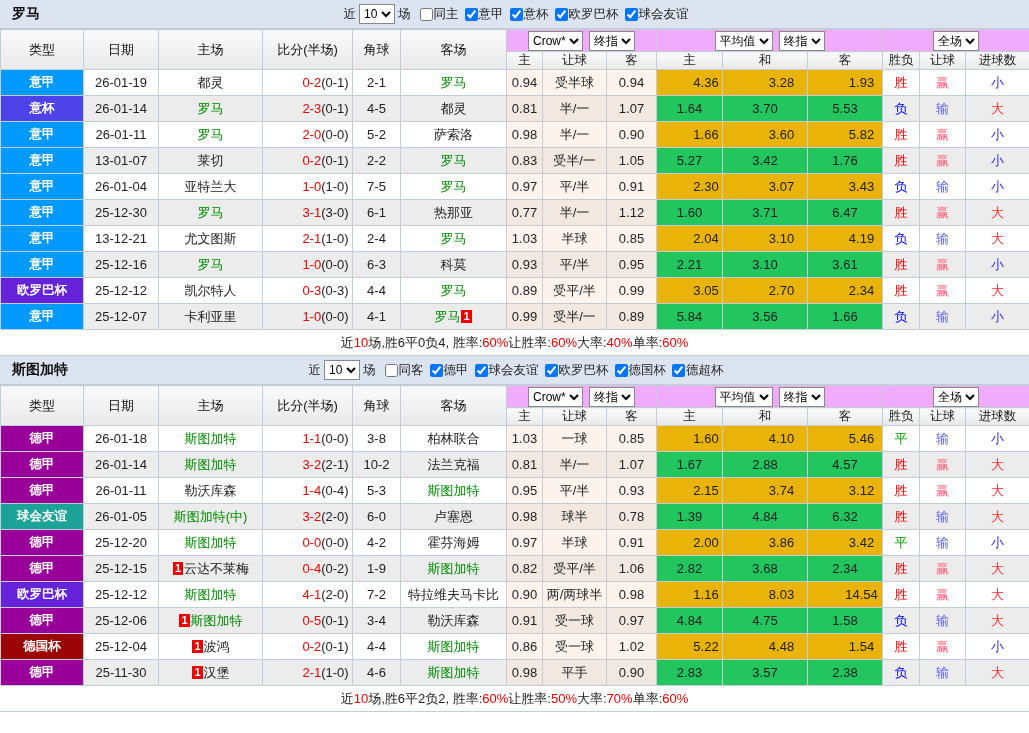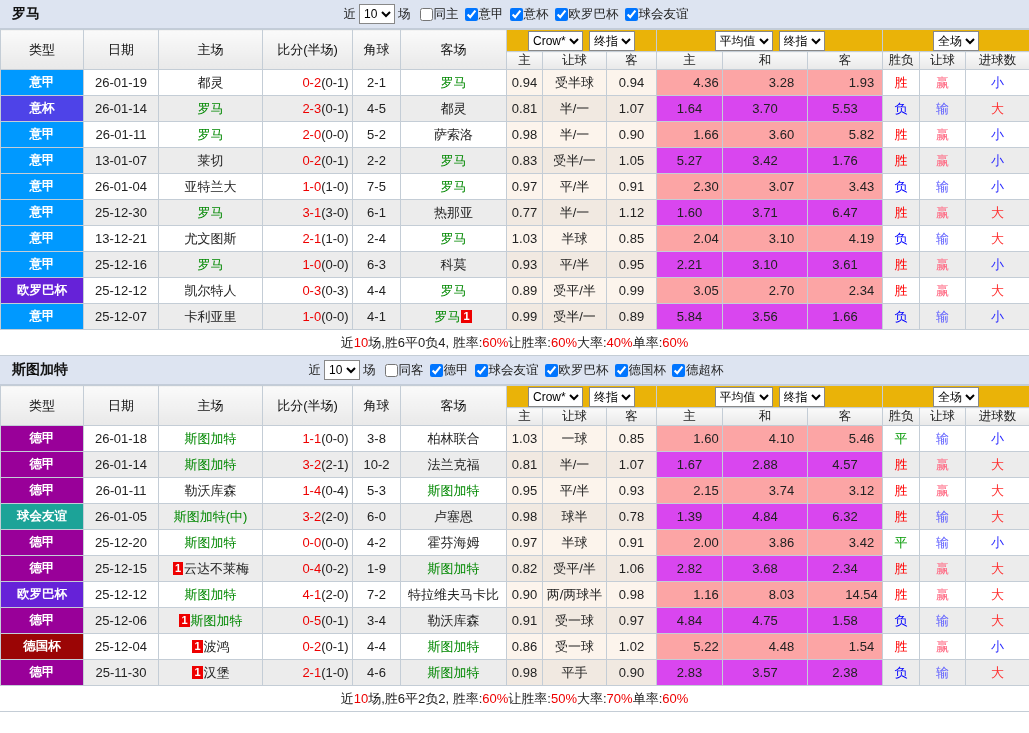--- a/index.html
+++ b/index.html
@@ -21,30 +21,30 @@
   .filter .gap{margin:0 3px;}
   .chk{display:inline-flex;align-items:center;margin-left:6px;cursor:pointer;}
   .chk input{margin:0 1px 0 0;}
   select.sel{font-family:inherit;font-size:12px;height:20px;border:1px solid #888;background:#fff;}
 
   
   table.grid{border-collapse:collapse;table-layout:fixed;width:1029px;font-size:13px;}
   .grid th,.grid td{border:1px solid #c4cdd6;text-align:center;padding:0;white-space:nowrap;overflow:hidden;}
   .grid thead th.h{background:linear-gradient(#fafafa,#e9e9e9);font-weight:normal;color:#111;}
   .grid thead tr.r2 th{background:linear-gradient(#fafafa,#e9e9e9);font-weight:normal;height:16px;font-size:12.5px;}
-  .grid thead th.selcell{background:#eab308;height:21px;border-bottom-color:#c4cdd6;}
+  .grid thead th.selcell{background:#f0abfc;height:21px;border-bottom-color:#c4cdd6;}
   .grid thead th.selcell select{margin:0 3px;}
   .grid td{height:25px;}
   td.type{color:#fff;font-weight:bold;font-size:12.5px;}
   tr.even td.plain,tr.even td.res{background:#ececec;}
   tr.odd  td.plain,tr.odd td.res{background:#fff;}
   tr.odd  td.linen{background:#fcf4ec;}
   tr.even td.linen{background:#f1e9e1;}
-  tr.odd  td.azure{background:#fca5a5;padding-left:33px;}
-  tr.even td.azure{background:#d946ef;}
+  tr.odd  td.azure{background:#eab308;padding-left:33px;}
+  tr.even td.azure{background:#22c55e;}
   .grn{color:#008800;}
   .ft{color:#ee0000;margin-left:36px;}
   .ht{color:#222;}
   .rc{display:inline-block;background:#ee0000;color:#fff;font-size:11px;line-height:13px;padding:0 2px;font-weight:bold;margin:0 1px;vertical-align:1px;}
 
   
   .summary{height:25px;border-bottom:1px solid #c4cdd6;display:flex;align-items:center;justify-content:center;font-size:13px;background:#fff;color:#222;}
   .summary .red{color:#ee0000;}
 </style>
 </head>

